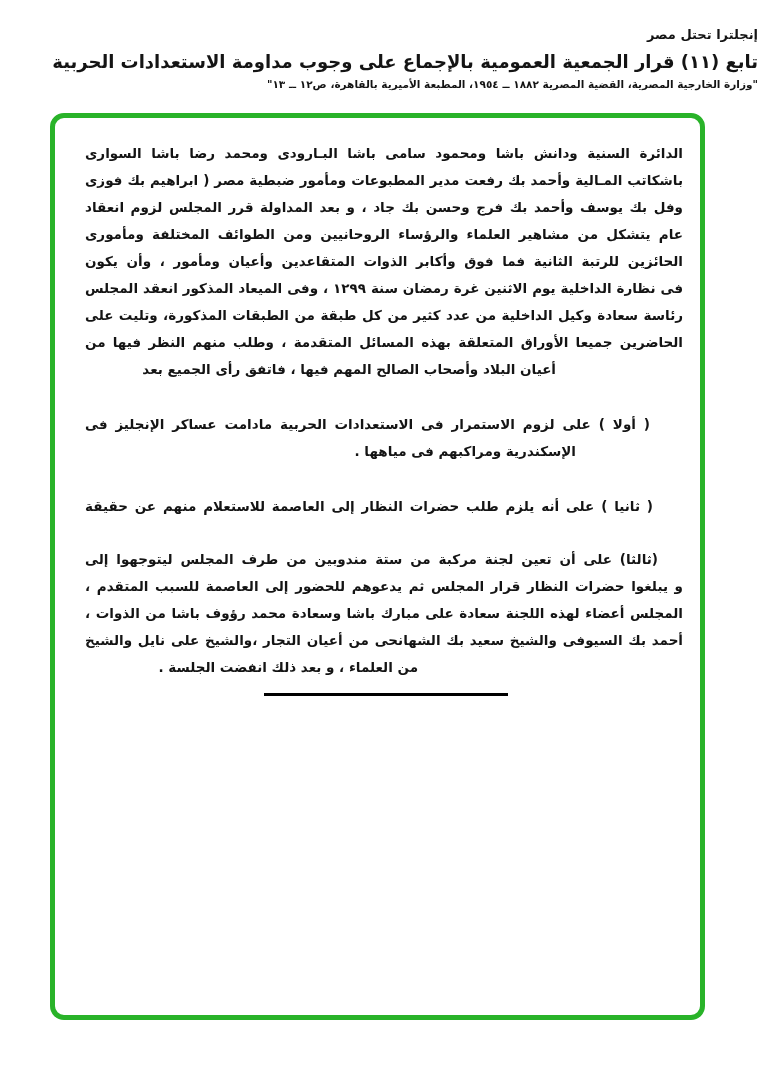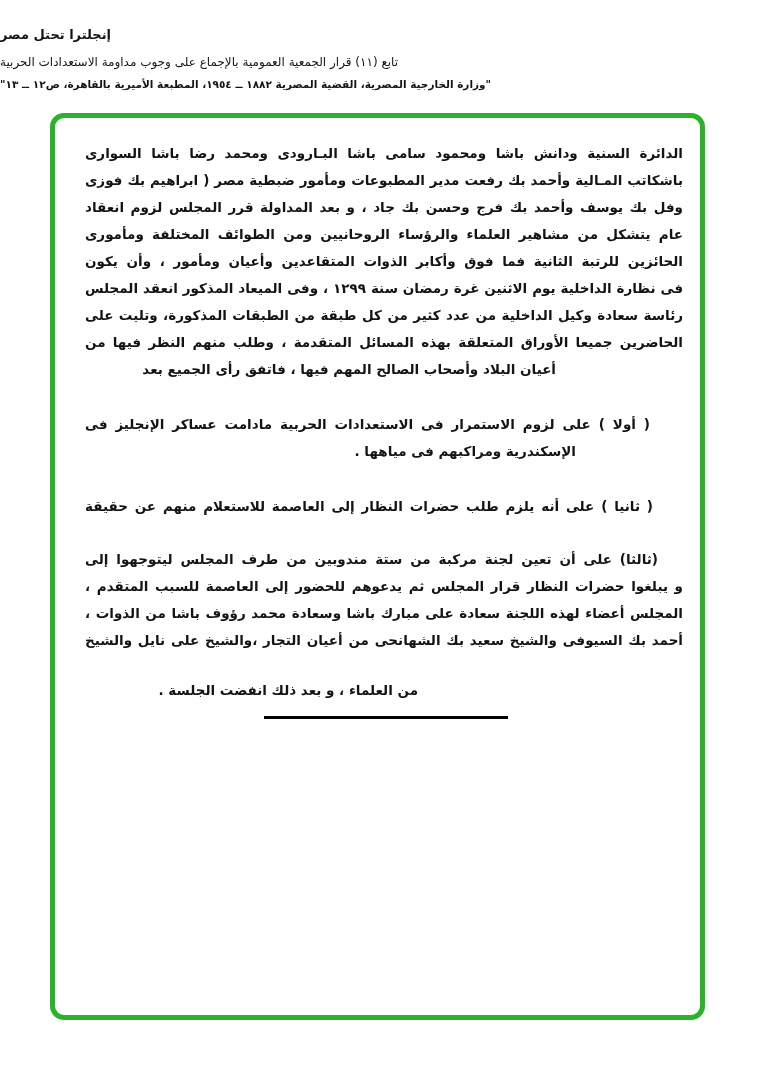--- a/index.html
+++ b/index.html
@@ -5,23 +5,23 @@
   html,body{margin:0;padding:0;}
   body{
     width:758px;height:1078px;background:#ffffff;
     font-family:"DejaVu Sans", sans-serif;
     color:#141414;
     position:relative;
     overflow:hidden;
   }
   .page{position:relative;width:758px;height:1078px;background:#fff;}
   
-  .header{position:absolute;top:26px;left:0;right:0;text-align:left;direction:rtl;}
+  .header{position:absolute;top:26px;left:0;right:0;text-align:right;direction:rtl;}
   .hdr-title{font-size:13px;font-weight:bold;line-height:18px;}
-  .hdr-subtitle{font-size:12px;font-weight:normal;line-height:22px;margin-top:7px;}
+  .hdr-subtitle{font-size:18px;font-weight:bold;line-height:22px;margin-top:7px;}
   .hdr-source{font-size:10.5px;font-weight:bold;line-height:15px;margin-top:4px;}
   
   .frame{
     position:absolute;left:50px;top:113px;width:655px;height:907px;
     box-sizing:border-box;border:5px solid #29b329;border-radius:14px;
     background:transparent;
   }
   
   .doc{
     position:absolute;left:85px;top:140px;width:598px;
@@ -31,21 +31,21 @@
   .ln{
     line-height:27px;height:27px;overflow:hidden;
     text-align:justify;text-align-last:justify;
   }
   .ind33{padding-right:33px;}
   .ind30{padding-right:30px;}
   .ind25{padding-right:25px;}
   .close-p1{text-align:right;text-align-last:right;padding-right:127px;}
   .close-first{text-align:right;text-align-last:right;padding-right:107px;}
   .close-second{text-align:right;text-align-last:right;padding-right:5px;}
-  .close-third{text-align:right;text-align-last:right;padding-right:265px;margin-top:23px;}
+  .close-third{text-align:right;text-align-last:right;padding-right:265px;}
   .section{margin-top:28px;}
   .section-third{margin-top:26px;}
   .end-rule{
     margin:12px auto 0 auto;width:244px;height:3px;background:#000;
     transform:translateX(2px);
   }
 </style>
 </head>
 <body>
 

